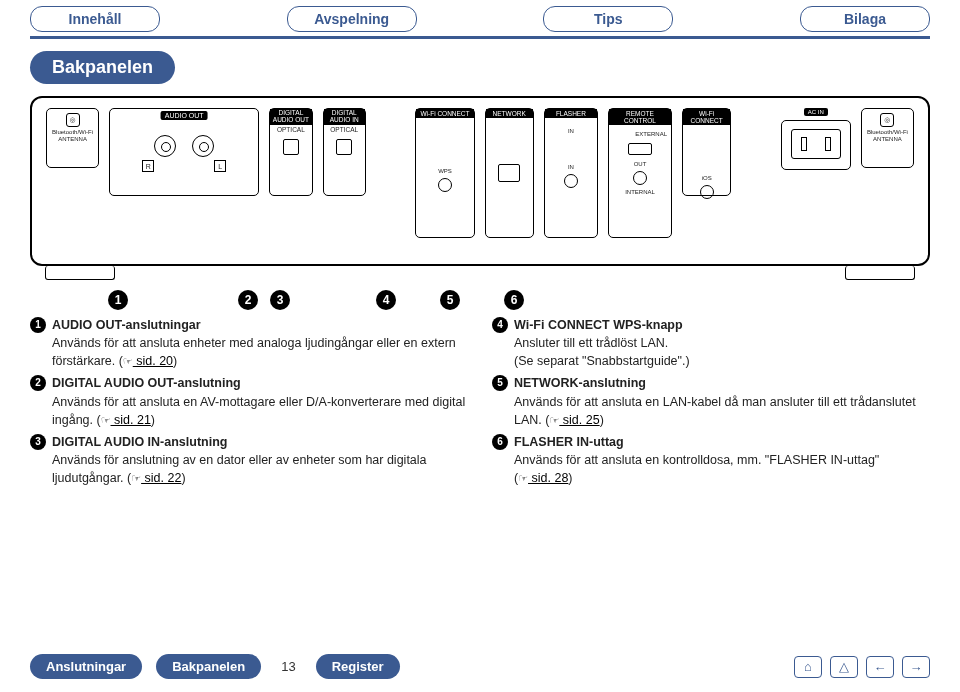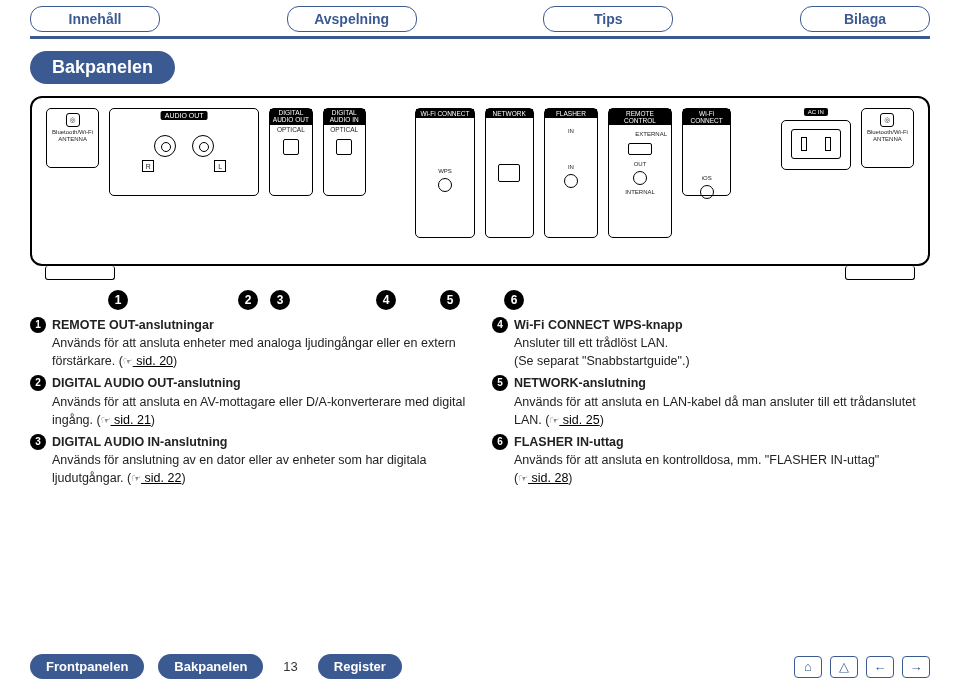--- a/index.html
+++ b/index.html
@@ -303,21 +303,21 @@
   </div>
 </div>
 
 
 <div class="columns">
   <div class="col">
 
     <div class="item">
       <span class="num">1</span>
       <div class="item-body">
-        <span class="item-title">REMOTE OUT-anslutningar</span><br>
+        <span class="item-title">AUDIO OUT-anslutningar</span><br>
         <span>Används för att ansluta enheter med analoga ljudingångar eller en extern förstärkare. (</span><span class="ref"><span class="hand">☞</span><span class="ref-link"> sid. 20</span></span><span>)</span>
       </div>
     </div>
 
     <div class="item">
       <span class="num">2</span>
       <div class="item-body">
         <span class="item-title">DIGITAL AUDIO OUT-anslutning</span><br>
         <span>Används för att ansluta en AV-mottagare eller D/A-konverterare med digital ingång. (</span><span class="ref"><span class="hand">☞</span><span class="ref-link"> sid. 21</span></span><span>)</span>
       </div>
@@ -356,21 +356,21 @@
       <div class="item-body">
         <span class="item-title">FLASHER IN-uttag</span><br>
         <span>Används för att ansluta en kontrolldosa, mm. "FLASHER IN-uttag" (</span><span class="ref"><span class="hand">☞</span><span class="ref-link"> sid. 28</span></span><span>)</span>
       </div>
     </div>
   </div>
 </div>
 
 
 <div class="footer">
-  <div class="footer-btn">Frontpanelen</div>
+  <div class="footer-btn">Anslutningar</div>
   <div class="footer-btn">Bakpanelen</div>
   <span class="page-num">13</span>
   <div class="footer-btn">Register</div>
   <div class="footer-icons">
     <div class="ficon">⌂</div>
     <div class="ficon">△</div>
     <div class="ficon">←</div>
     <div class="ficon">→</div>
   </div>
 </div>

